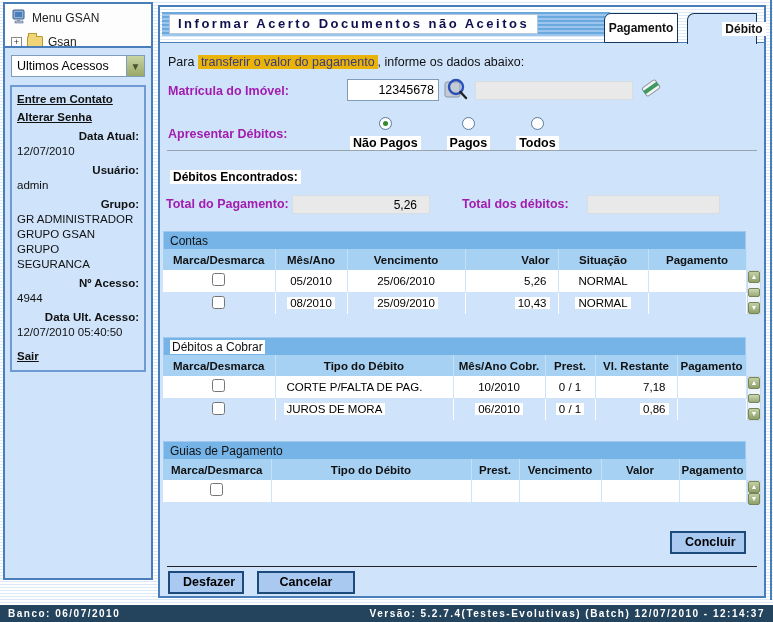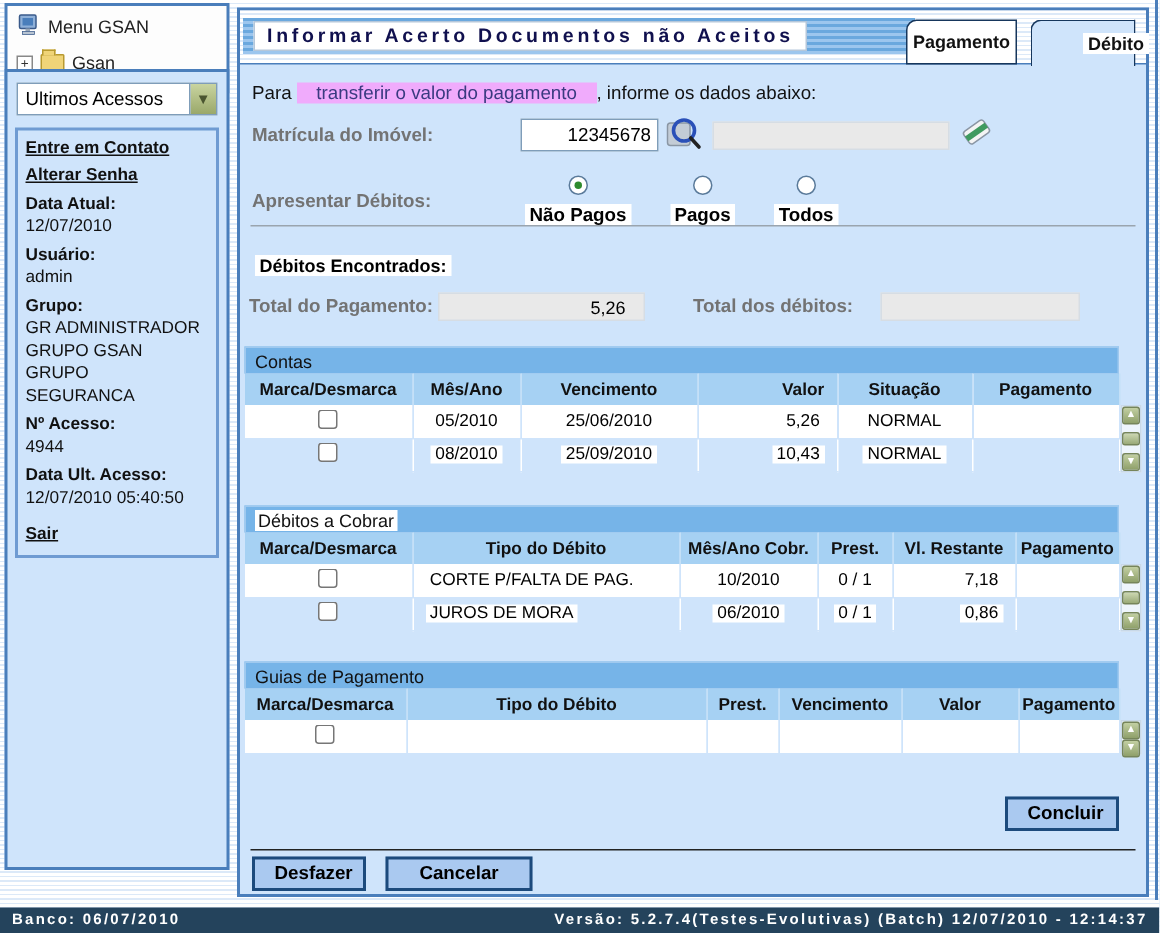--- a/index.html
+++ b/index.html
@@ -42,21 +42,21 @@
   .dd-btn {
     width:18px; height:20px; background:linear-gradient(180deg,#c9d4a0,#9aa86a);
     border-left:1px solid #7f9db9; color:#4a5530; font-size:10px;
     display:flex; align-items:center; justify-content:center;
   }
   .info-box {
     margin:0 5px; border:2px solid #6f9bd2; padding:6px 5px 8px 5px;
     font-size:11.5px; color:#111;
   }
   .info-box a { display:block; font-weight:bold; color:#111; text-decoration:underline; margin-bottom:6px; cursor:pointer; }
-  .ib-label { font-weight:bold; margin-top:4px; line-height:15px; }
+  .ib-label { font-weight:bold; margin-top:4px; line-height:15px;text-align:right; }
   .ib-value { line-height:15px; }
   .sair { margin-top:10px !important; margin-bottom:0 !important; }
 
   
   .main {
     position:absolute; left:158px; top:5px; width:608px; height:593px;
     border:2px solid #4a7ebb; background:#cfe4fb;
   }
   .top-row {
     position:absolute; left:0; top:0; width:100%; height:36px;
@@ -76,23 +76,23 @@
   .tab {
     position:absolute; top:6px; height:30px; display:flex; align-items:center; justify-content:center;
     font-size:12px; font-weight:bold; color:#111; cursor:pointer;
     border:1px solid #16365c; border-radius:7px 0 0 0;
   }
   .tab-pagamento { right:86px; width:74px; background:#fff; }
   .tab-debito { right:7px; width:70px; background:#cfe4fb; border-bottom:none; height:31px;padding-left:44px; }
   .hl { background:#fff; padding:0 3px; }
 
   .intro { position:absolute; left:8px; top:48px; font-size:12.5px; color:#111; }
-  .hl-purple { background:#f0abfc; color:#3a3a80; padding:0 13px; }
-
-  .lbl-b { font-weight:bold; font-size:12.5px; color:#737373; }
+  .hl-purple { background:#eab308; color:#3a3a80; padding:0 3px; }
+
+  .lbl-b { font-weight:bold; font-size:12.5px; color:#a21caf; }
 
   .row-matricula { position:absolute; left:8px; top:74px; width:592px; height:24px; }
   .matricula-input {
     position:absolute; left:179px; top:-2px; width:92px; height:22px;
     border:1px solid #7f9db9; font-size:12.5px; text-align:right; padding-right:4px;
     font-family:"Liberation Sans", sans-serif;
   }
   .icon-btn { position:absolute; cursor:pointer; }
   .search-pos { left:276px; top:-4px; }
   .gray-field {

